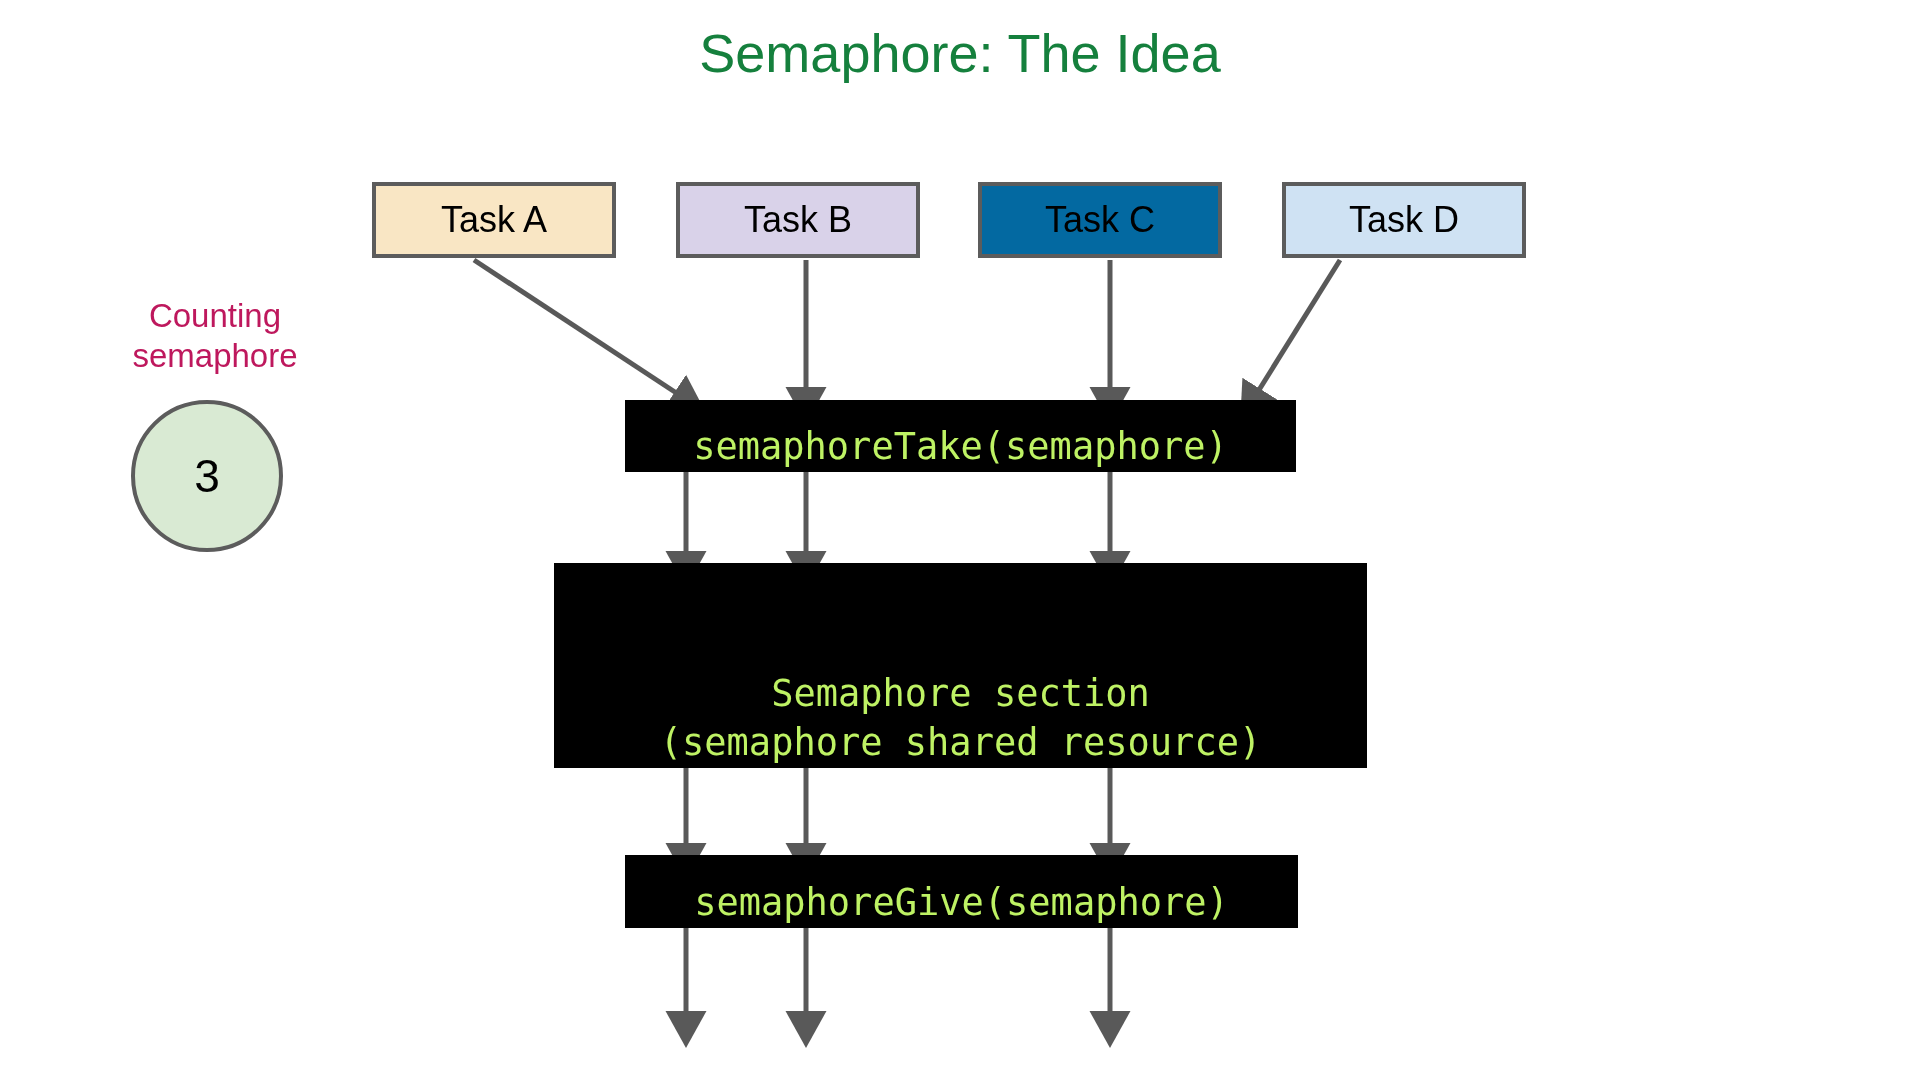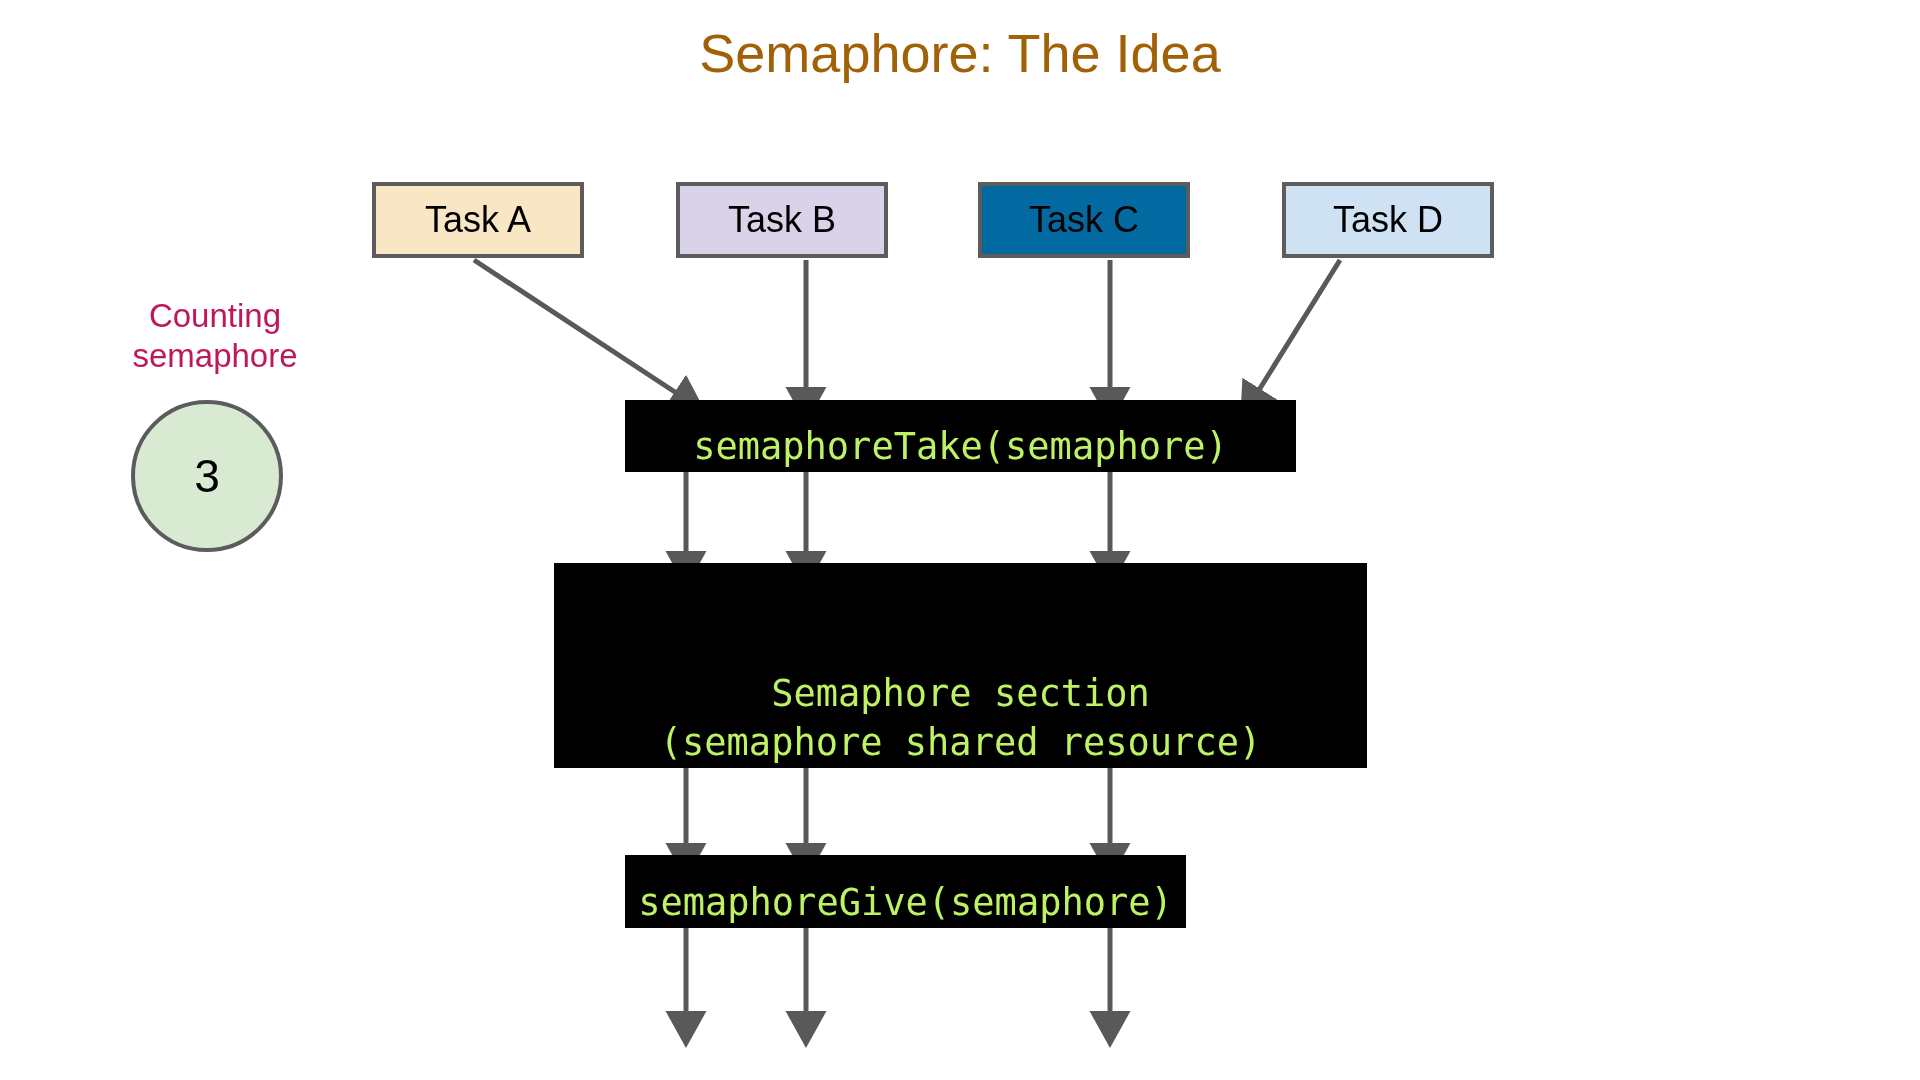--- a/index.html
+++ b/index.html
@@ -30,36 +30,36 @@
     pointer-events: none;
   }
 
   .slide-title {
     position: absolute;
     left: 0;
     top: 22px;
     width: 1920px;
     text-align: center;
     font-size: 54px;
-    color: #a16207;
+    color: #15803d;
     letter-spacing: 0px;
     white-space: nowrap;
   }
 
   .task-box {
     position: absolute;
     box-sizing: border-box;
     border: 4px solid #5c5c5c;
     display: flex;
     align-items: center;
     justify-content: center;
     font-size: 36px;
     color: #000000;
     height: 76px;
-    width: 212px;
+    width: 244px;
   }
 
   .code-box {
     position: absolute;
     box-sizing: border-box;
     background: #000000;
     display: flex;
     flex-direction: column;
     align-items: center;
     justify-content: flex-end;
@@ -156,17 +156,17 @@
 
   <div class="code-box" style="left:625px; top:400px; width:671px; height:72px;">
     <span>semaphoreTake(semaphore)</span>
   </div>
 
   <div class="code-box" style="left:554px; top:563px; width:813px; height:205px;">
     <span>Semaphore section</span>
     <span>(semaphore shared resource)</span>
   </div>
 
-  <div class="code-box" style="left:625px; top:855px; width:561px; height:73px;">
+  <div class="code-box" style="left:625px; top:855px; width:673px; height:73px;">
     <span>semaphoreGive(semaphore)</span>
   </div>
 
 </div>
 
 </body></html>

